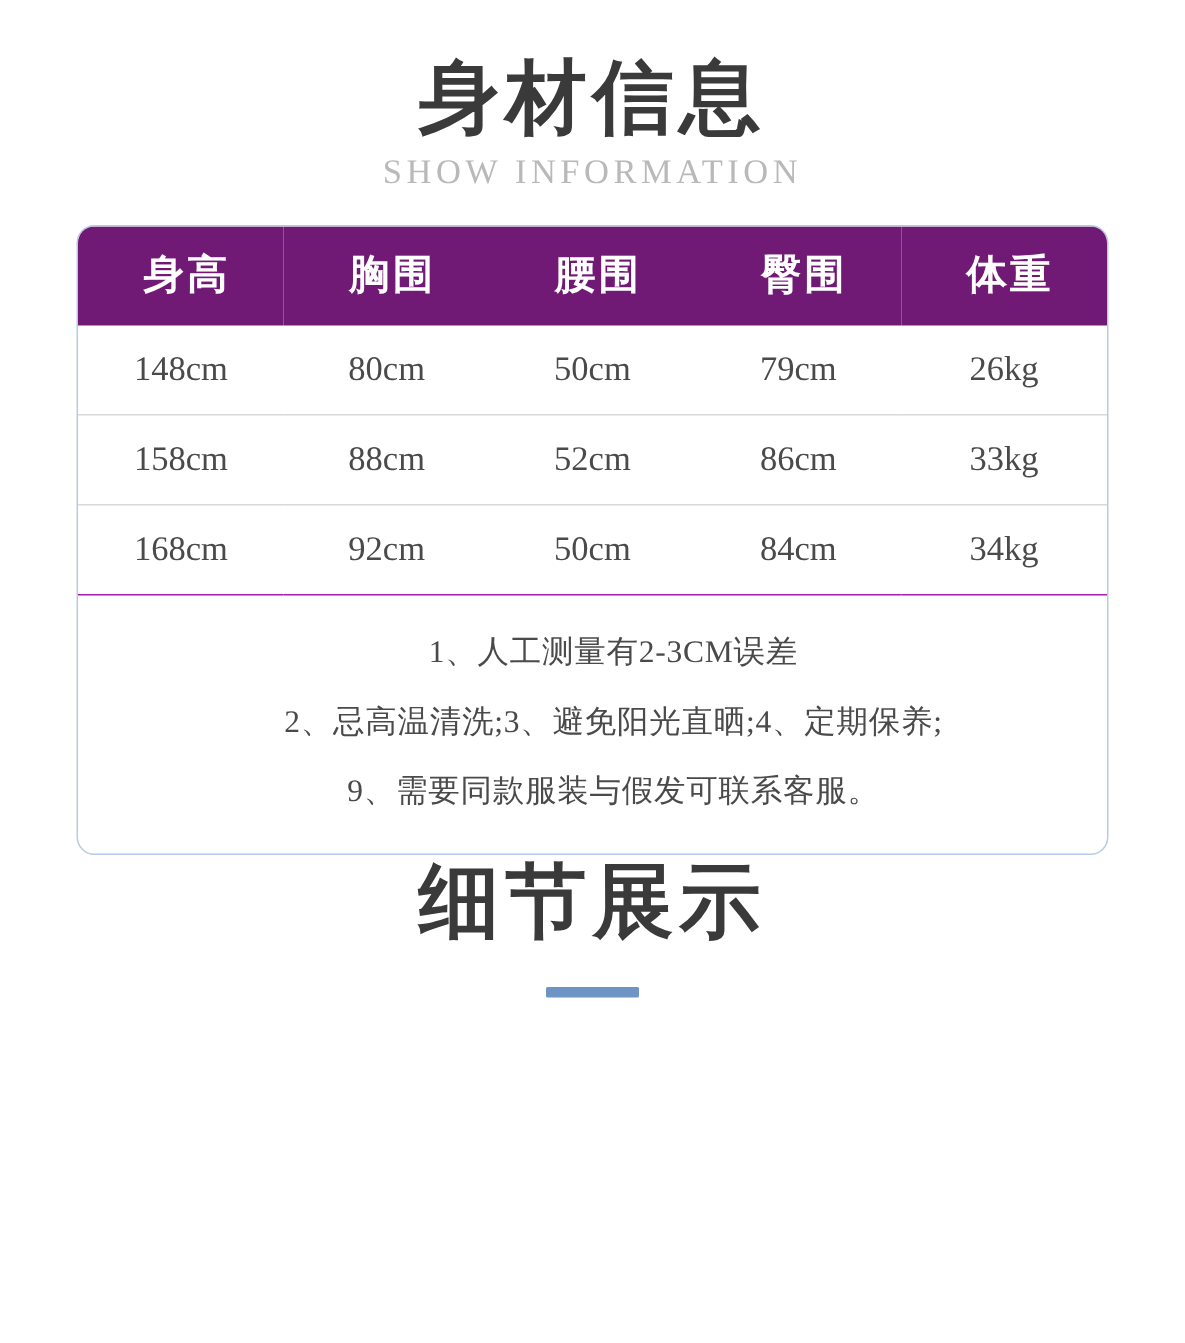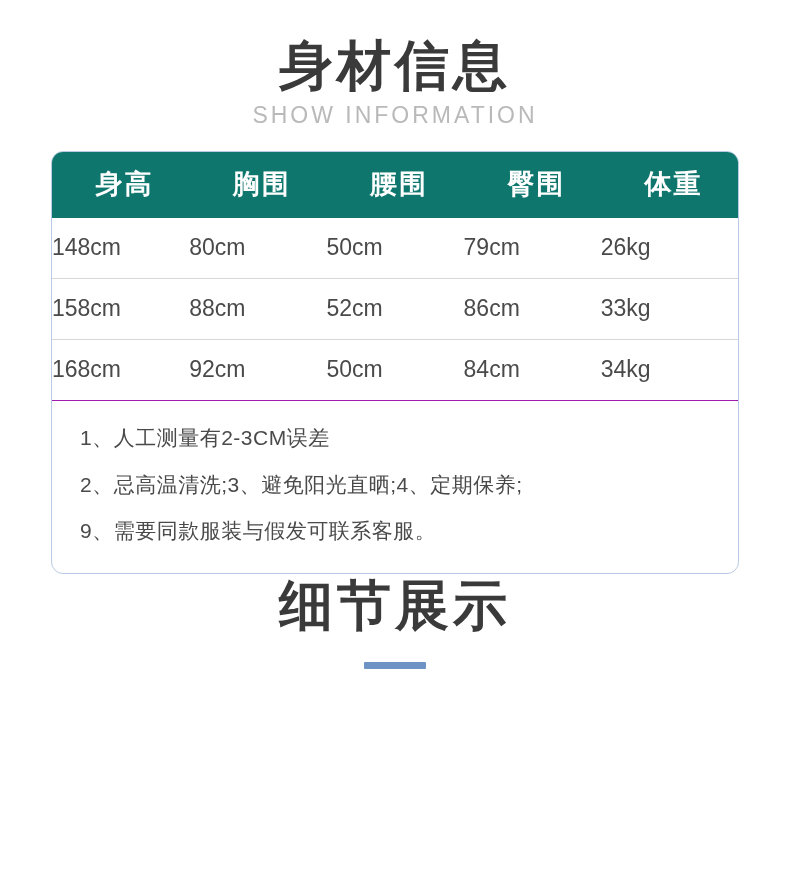--- a/index.html
+++ b/index.html
@@ -11,20 +11,21 @@
     height: 895px;
     background: #ffffff;
     font-family: "Liberation Sans", "DejaVu Sans", sans-serif;
     color: #3c3c3c;
     overflow: hidden;
   }
   .page {
     position: relative;
     width: 790px;
     height: 724px;
+    font-family: Liberation Serif, serif;
   }
 
   
   .section-head {
     text-align: center;
   }
   .section-head .cn {
     font-size: 54px;
     font-weight: bold;
     color: #3a3a3a;
@@ -54,41 +55,42 @@
     box-sizing: border-box;
     background: #ffffff;
     overflow: hidden;
   }
   table.size-table {
     width: 100%;
     border-collapse: collapse;
     table-layout: fixed;
   }
   table.size-table thead th {
-    background: #0f766e;
+    background: #701a75;
     color: #ffffff;
     font-size: 27px;
     font-weight: bold;
     padding: 14px 0 16px 8px;
     letter-spacing: 2px;
   }
   table.size-table tbody td {
-    text-align: left;
+    text-align: center;
     font-size: 23px;
     color: #4a4a4a;
     padding: 16px 0 17px 0;
     border-bottom: 1px solid #d8d8d8;
   }
   table.size-table tbody tr:last-child td {
     border-bottom: 1px solid #a21caf;
   }
 
   
   .notes {
     padding: 14px 0 18px 0;
+    text-align: center;
   }
   .note-line {
     font-size: 21px;
     color: #4a4a4a;
     line-height: 1.55;
     padding: 7px 0 7px 28px;
     letter-spacing: 0.5px;
   }
 
   

